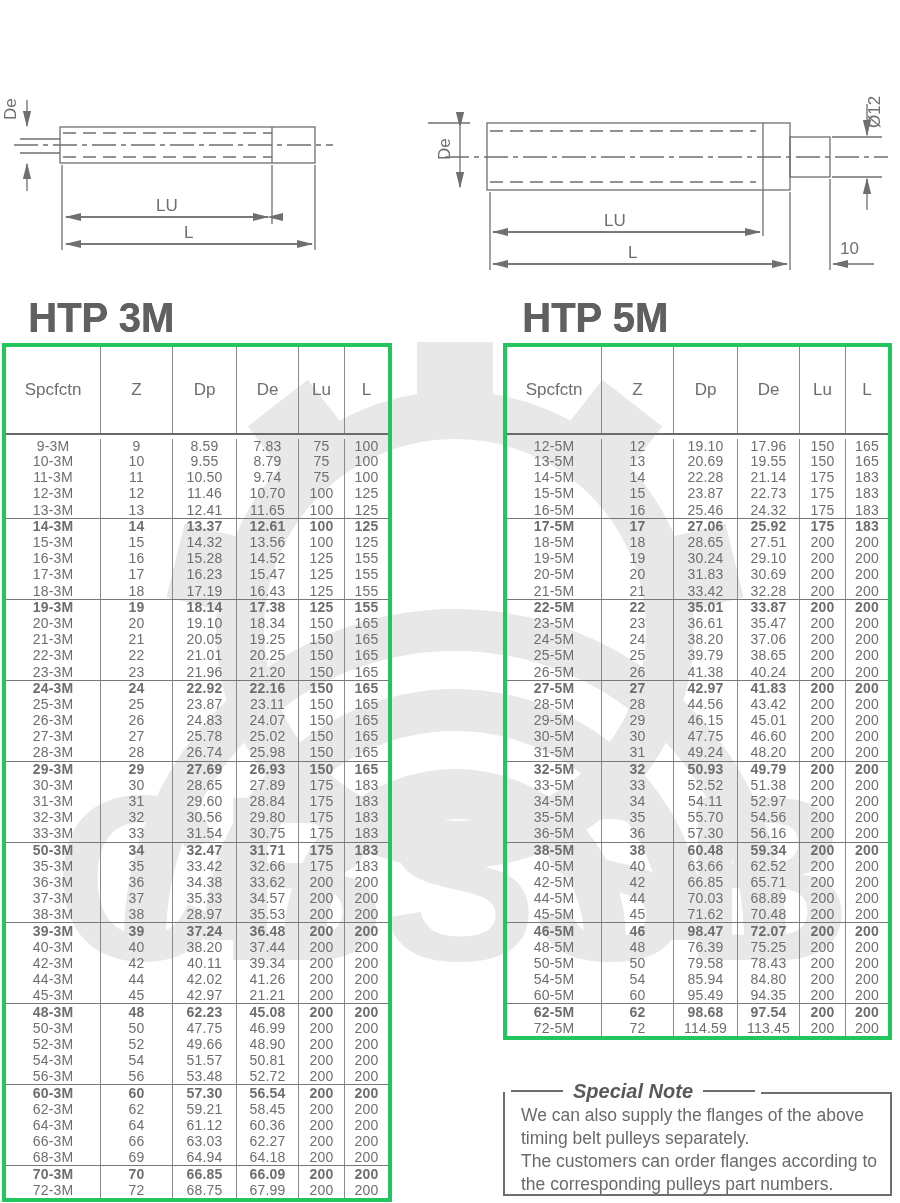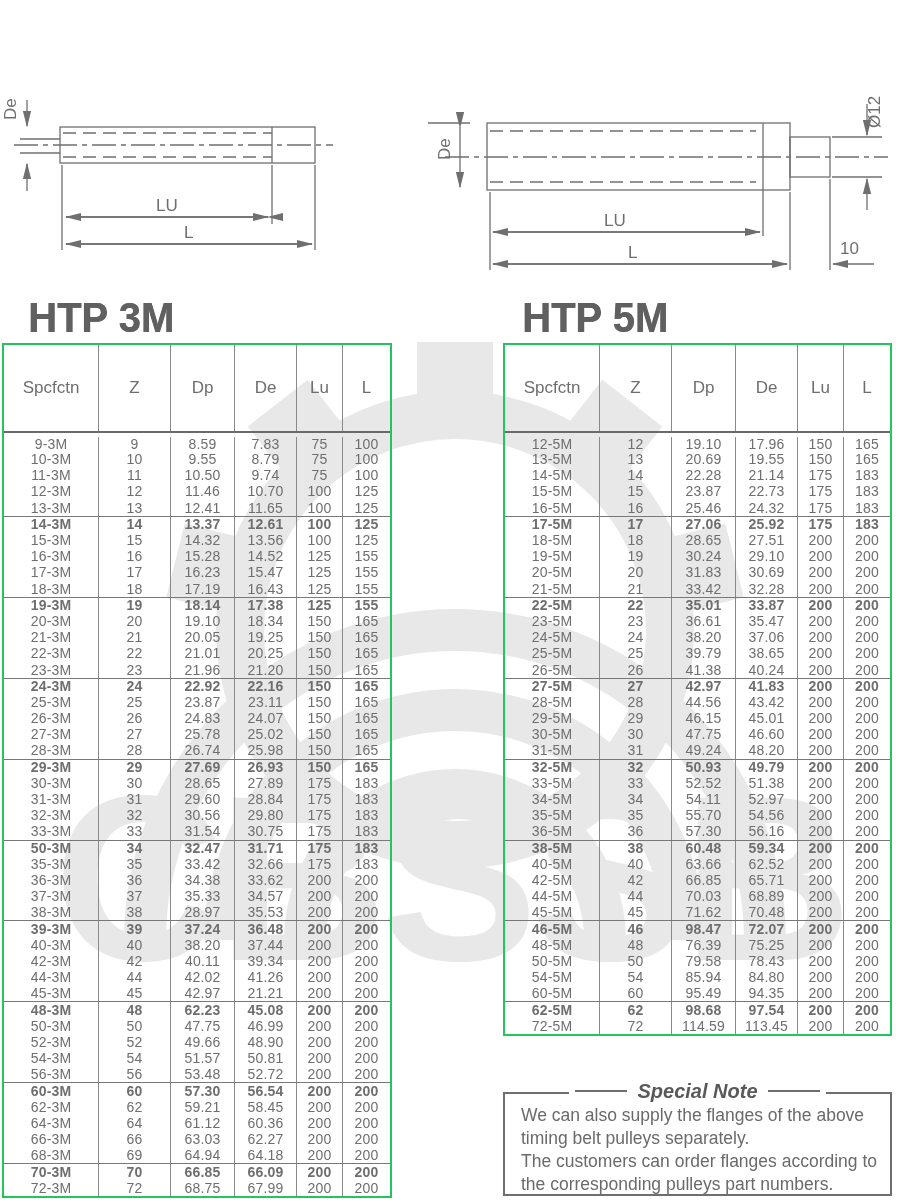--- a/index.html
+++ b/index.html
@@ -14,37 +14,37 @@
   
   .watermark{position:absolute;left:0;top:300px;width:900px;height:720px;z-index:0;pointer-events:none;}
   
   .drawings{position:absolute;left:0;top:0;width:900px;height:300px;z-index:1;pointer-events:none;}
   
   .sec-title{position:absolute;font-size:40px;font-weight:bold;color:#606060;letter-spacing:0px;z-index:2;
              transform:scaleY(1.05);text-shadow:0.5px 0 0 #606060;}
   #sec3m{left:28px;top:295px;}
   #sec5m{left:522px;top:295px;}
   
-  .dtable{position:absolute;border:2px solid #22c55e;background:transparent;z-index:1;box-sizing:border-box;}
+  .dtable{position:absolute;border:4px solid #22c55e;background:transparent;z-index:1;box-sizing:border-box;}
   #t3m{left:2px;top:343px;width:390px;}
   #t5m{left:503px;top:343px;width:389px;}
   .thead{display:flex;height:86px;border-bottom:2px solid #6a6a6a;}
   .trow{display:flex;height:16.19px;box-sizing:border-box;}
   .trow.group-start{border-top:1.5px solid #787878;font-weight:bold;}
   .tcell,.hcell{display:flex;align-items:center;justify-content:center;
                 border-right:1px solid #8a8a8a;box-sizing:border-box;}
   .tcell:last-child,.hcell:last-child{border-right:none;}
   .hcell{font-size:17px;color:#6e6e6e;}
   .tcell{font-size:14px;color:#6e6e6e;letter-spacing:0.2px;}
   .c0{width:95px;} .c1{width:72px;} .c2{width:64px;} .c3{width:62px;} .c4{width:46px;} .c5{flex:1;}
   .tbody .trow:first-child{padding-top:4px;height:18px;}
   
   .note-box{position:absolute;left:503px;top:1092px;width:389px;height:104px;
             border:2px solid #6e6e6e;box-sizing:border-box;z-index:1;background:transparent;}
-  .note-title{position:absolute;top:-14px;left:0;right:0;text-align:center;}
+  .note-title{position:absolute;top:-14px;left:0;right:0;}
   .note-title span{display:inline-block;background:#fff;padding:0 6px;font-size:20px;
                    font-weight:bold;font-style:italic;color:#595959;}
   .note-title span::before,.note-title span::after{content:"";display:inline-block;width:52px;height:2px;
                    background:#6e6e6e;vertical-align:6px;}
   .note-title span::before{margin-right:10px;}
   .note-title span::after{margin-left:10px;}
   .note-body{padding:10px 8px 0 8px;font-size:17.5px;line-height:23px;color:#6a6a6a;margin-left:8px;}
   .note-body p{margin:0;}
 </style>
 </head>

